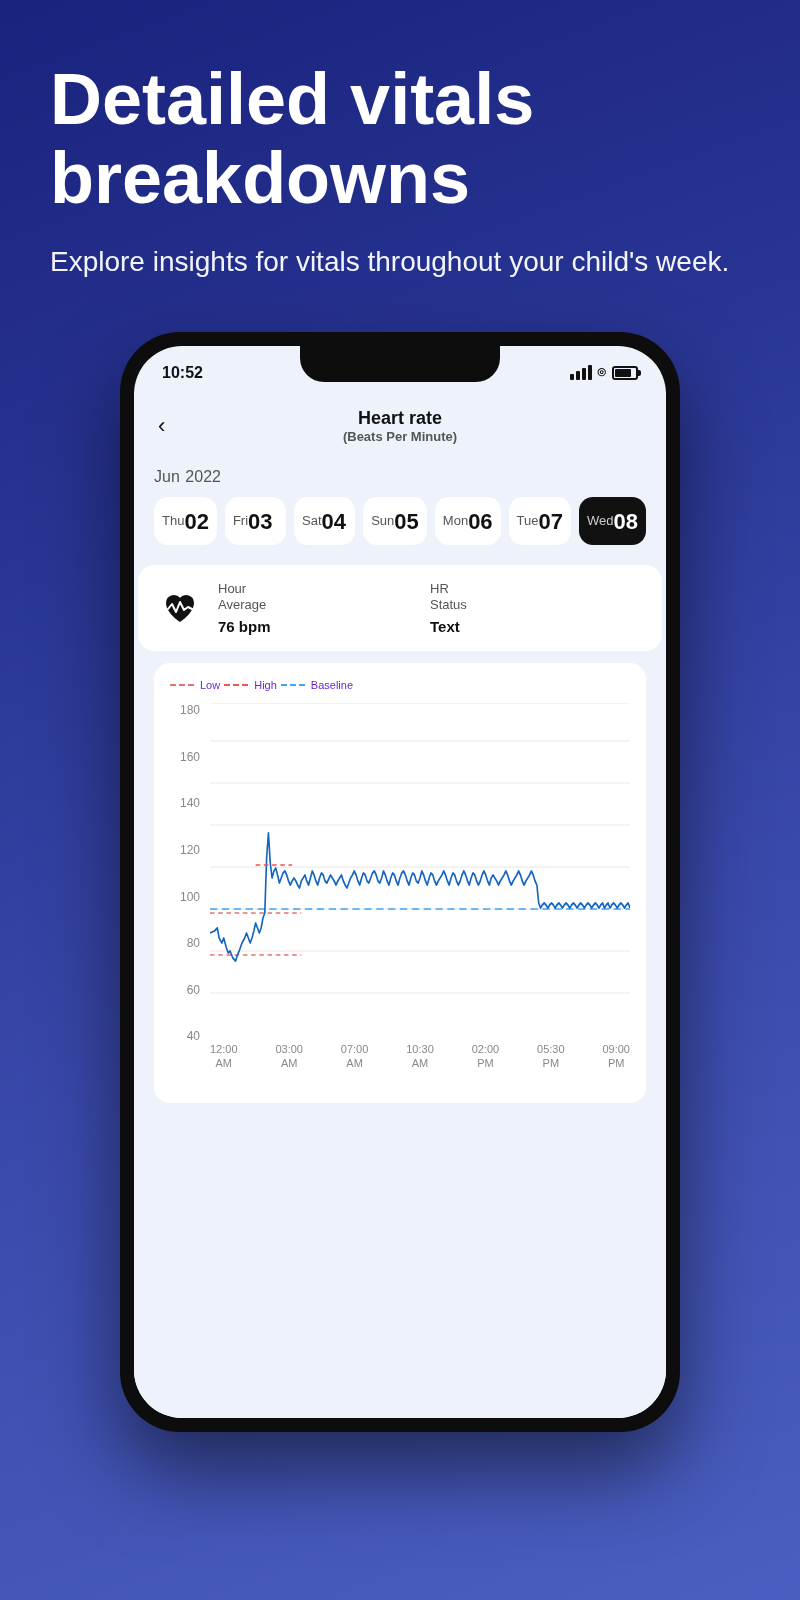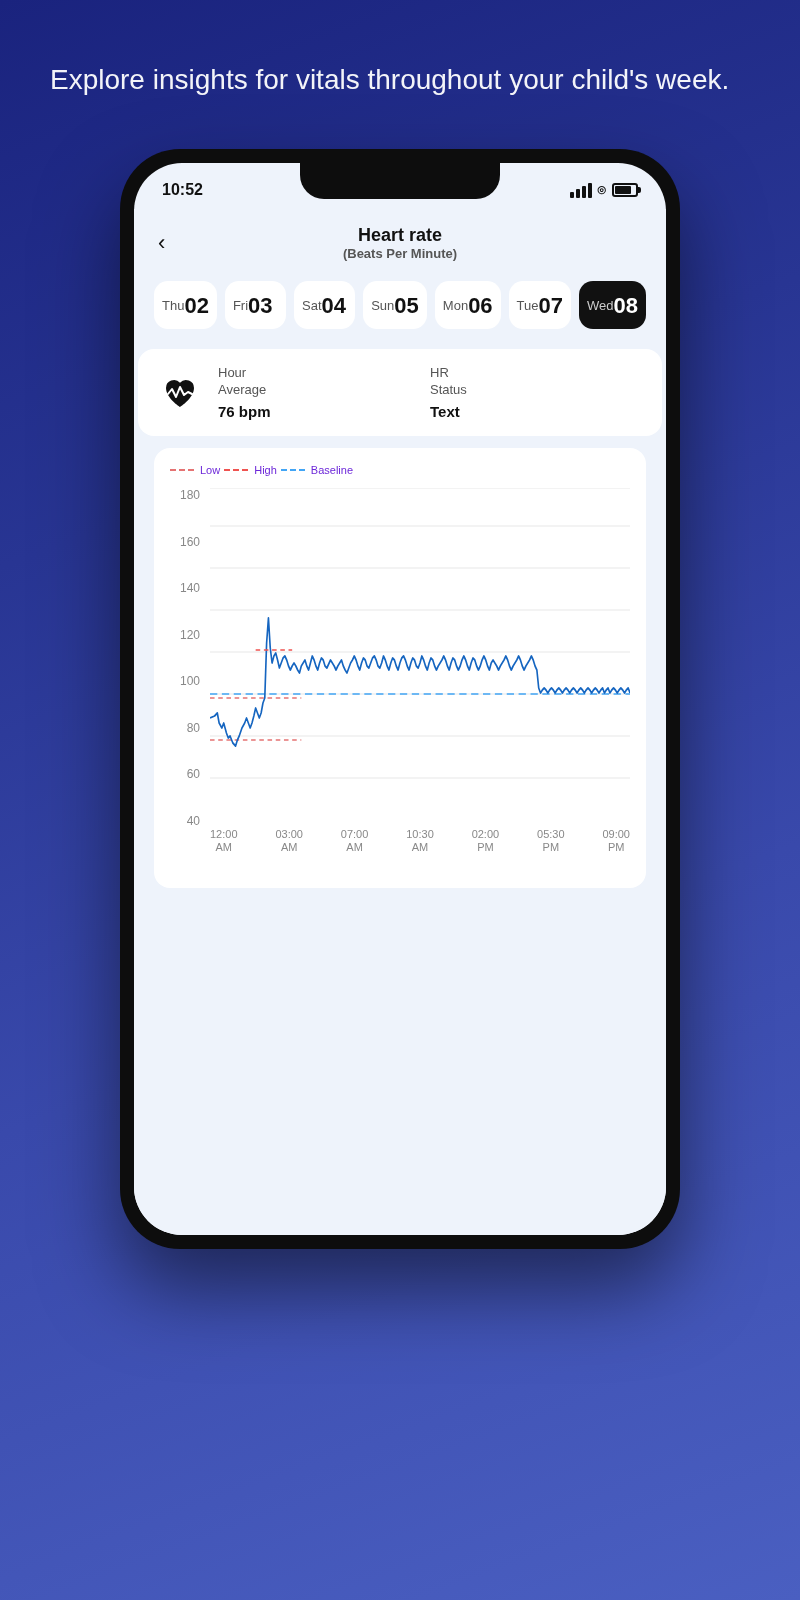--- a/index.html
+++ b/index.html
@@ -267,20 +267,21 @@
 
     svg.chart-svg {
       width: 100%;
       height: 100%;
     }
   </style>
 </head>
 <body>
 
 <div class="hero-text">
+  <h1 class="hero-title">Detailed vitals breakdowns</h1>
   <p class="hero-subtitle">Explore insights for vitals throughout your child's week.</p>
 </div>
 
 <div class="phone-wrapper">
   <div class="phone">
     <div class="phone-inner">
       <div class="notch"></div>
 
       <div class="status-bar">
         <span class="status-time">10:52</span>
@@ -302,20 +303,24 @@
 
         <div class="app-header">
           <span class="back-btn">‹</span>
           <div class="header-title">
             <div class="header-title-main">Heart rate</div>
             <div class="header-title-sub">(Beats Per Minute)</div>
           </div>
         </div>
 
         <div class="date-section">
+          <div class="month-label">
+            <span>Jun</span>
+            <span>2022</span>
+          </div>
           <div class="date-pills">
             <div class="date-pill">
               <span class="date-pill-day">Thu</span>
               <span class="date-pill-num">02</span>
             </div>
             <div class="date-pill">
               <span class="date-pill-day">Fri</span>
               <span class="date-pill-num">03</span>
             </div>
             <div class="date-pill">

